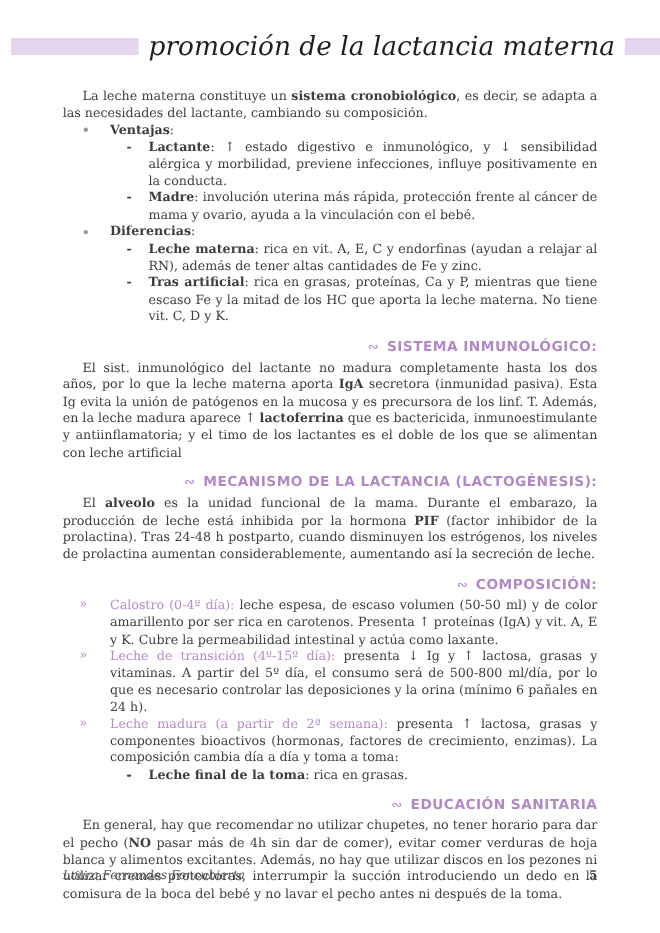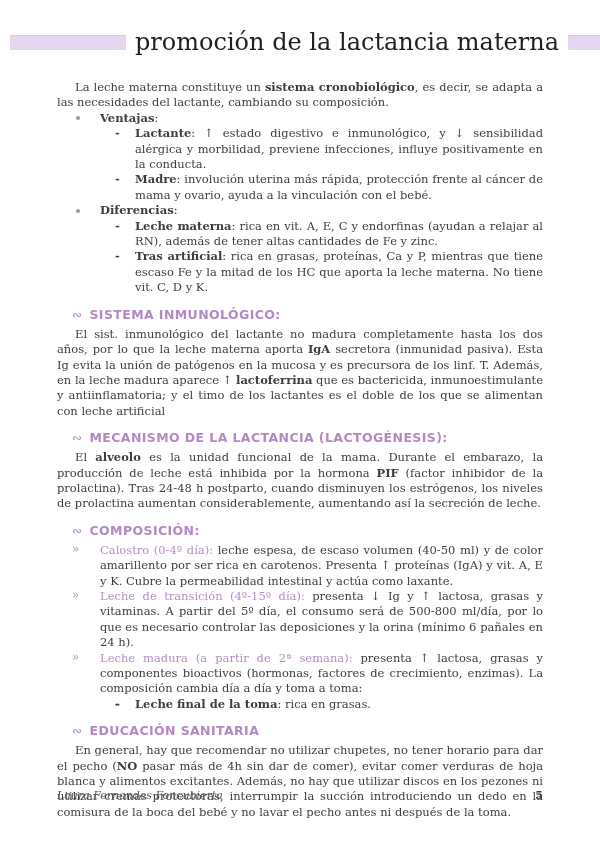--- a/index.html
+++ b/index.html
@@ -14,21 +14,21 @@
   }
   
   .title-row {
     display:flex; align-items:center;
     margin:29px 14px 0 10px;
     gap:9px;
   }
   .title-bar { width:116px; height:14px; background:#e5d5ef; flex:0 0 auto; border-top:1px solid #dcc8ea; }
   .page-title {
     flex:1 1 auto; text-align:center;
-    font-weight:500;
+    font-style:italic; font-weight:500;
     font-size:24px; line-height:26px; color:#1f1f1f;
     white-space:nowrap;
   }
   
   .content {
     margin:25px 57px 0 57px;
     font-size:11.5px; line-height:15.4px;
     text-align:justify;
   }
   .p { margin:0; text-indent:18px; }
@@ -46,21 +46,21 @@
   .lic { position:relative; padding-left:43px; }
   .lic .chev { position:absolute; left:15px; top:-0.5px; color:#b58cc6; font-size:12px; }
 
   .sec-header {
     margin:11px 0 4px 15px;
     font-family:"DejaVu Sans", sans-serif;
     font-weight:bold;
     font-size:12.5px; line-height:16px;
     letter-spacing:0.4px;
     color:#b389c5;
-    text-align:left;
+    text-align:right;
   }
   .squiggle { margin-right:7px; font-weight:normal; font-size:12px; }
 
   
   .footer {
     position:absolute; left:57px; right:57px; bottom:46px;
     display:flex; justify-content:space-between; align-items:baseline;
     font-size:11px;
   }
   .footer-author { font-style:italic; color:#575757; }
@@ -115,21 +115,21 @@
     <div class="sec-header">
       <span class="squiggle">∾</span><span>MECANISMO DE LA LACTANCIA (LACTOGÉNESIS):</span>
     </div>
     <p class="p"><span>El </span><span class="seg-b">alveolo</span><span> es la unidad funcional de la mama. Durante el embarazo, la producción de leche está inhibida por la hormona </span><span class="seg-b">PIF</span><span> (factor inhibidor de la prolactina). Tras 24-48 h postparto, cuando disminuyen los estrógenos, los niveles de prolactina aumentan considerablemente, aumentando así la secreción de leche.</span></p>
 
     <div class="sec-header">
       <span class="squiggle">∾</span><span>COMPOSICIÓN:</span>
     </div>
     <div class="lic">
       <span class="chev">»</span>
-      <span><span class="seg-p">Calostro (0-4º día):</span><span> leche espesa, de escaso volumen (40-50 ml) y de color amarillento por ser rica en carotenos. Presenta ↑ proteínas (IgA) y vit. A, E y K. Cubre la permeabilidad intestinal y actúa como laxante.</span></span>
+      <span><span class="seg-p">Calostro (0-4º día):</span><span> leche espesa, de escaso volumen (50-50 ml) y de color amarillento por ser rica en carotenos. Presenta ↑ proteínas (IgA) y vit. A, E y K. Cubre la permeabilidad intestinal y actúa como laxante.</span></span>
     </div>
     <div class="lic">
       <span class="chev">»</span>
       <span><span class="seg-p">Leche de transición (4º-15º día):</span><span> presenta ↓ Ig y ↑ lactosa, grasas y vitaminas. A partir del 5º día, el consumo será de 500-800 ml/día, por lo que es necesario controlar las deposiciones y la orina (mínimo 6 pañales en 24 h).</span></span>
     </div>
     <div class="lic">
       <span class="chev">»</span>
       <span><span class="seg-p">Leche madura (a partir de 2ª semana):</span><span> presenta ↑ lactosa, grasas y componentes bioactivos (hormonas, factores de crecimiento, enzimas). La composición cambia día a día y toma a toma:</span></span>
     </div>
     <div class="li2">

